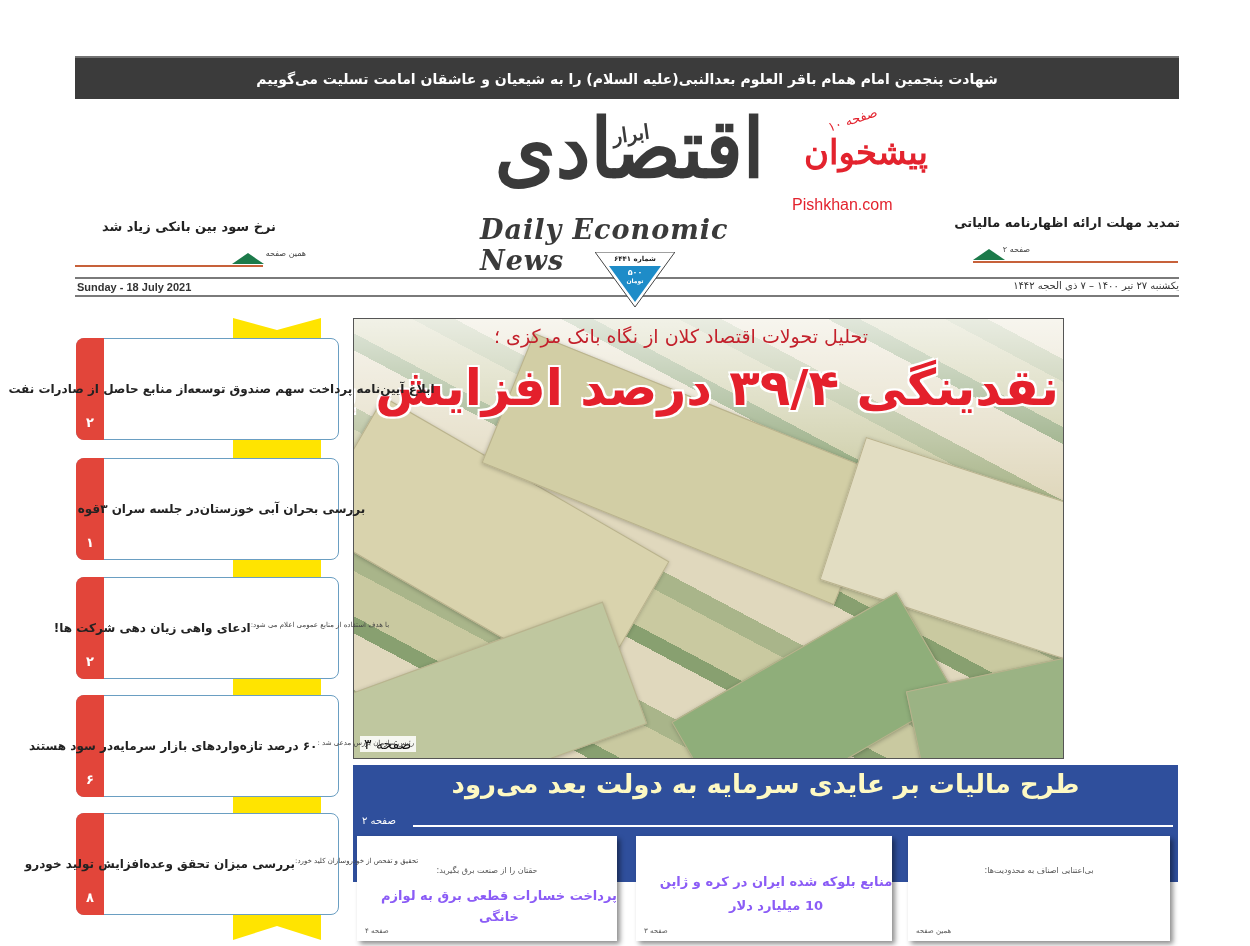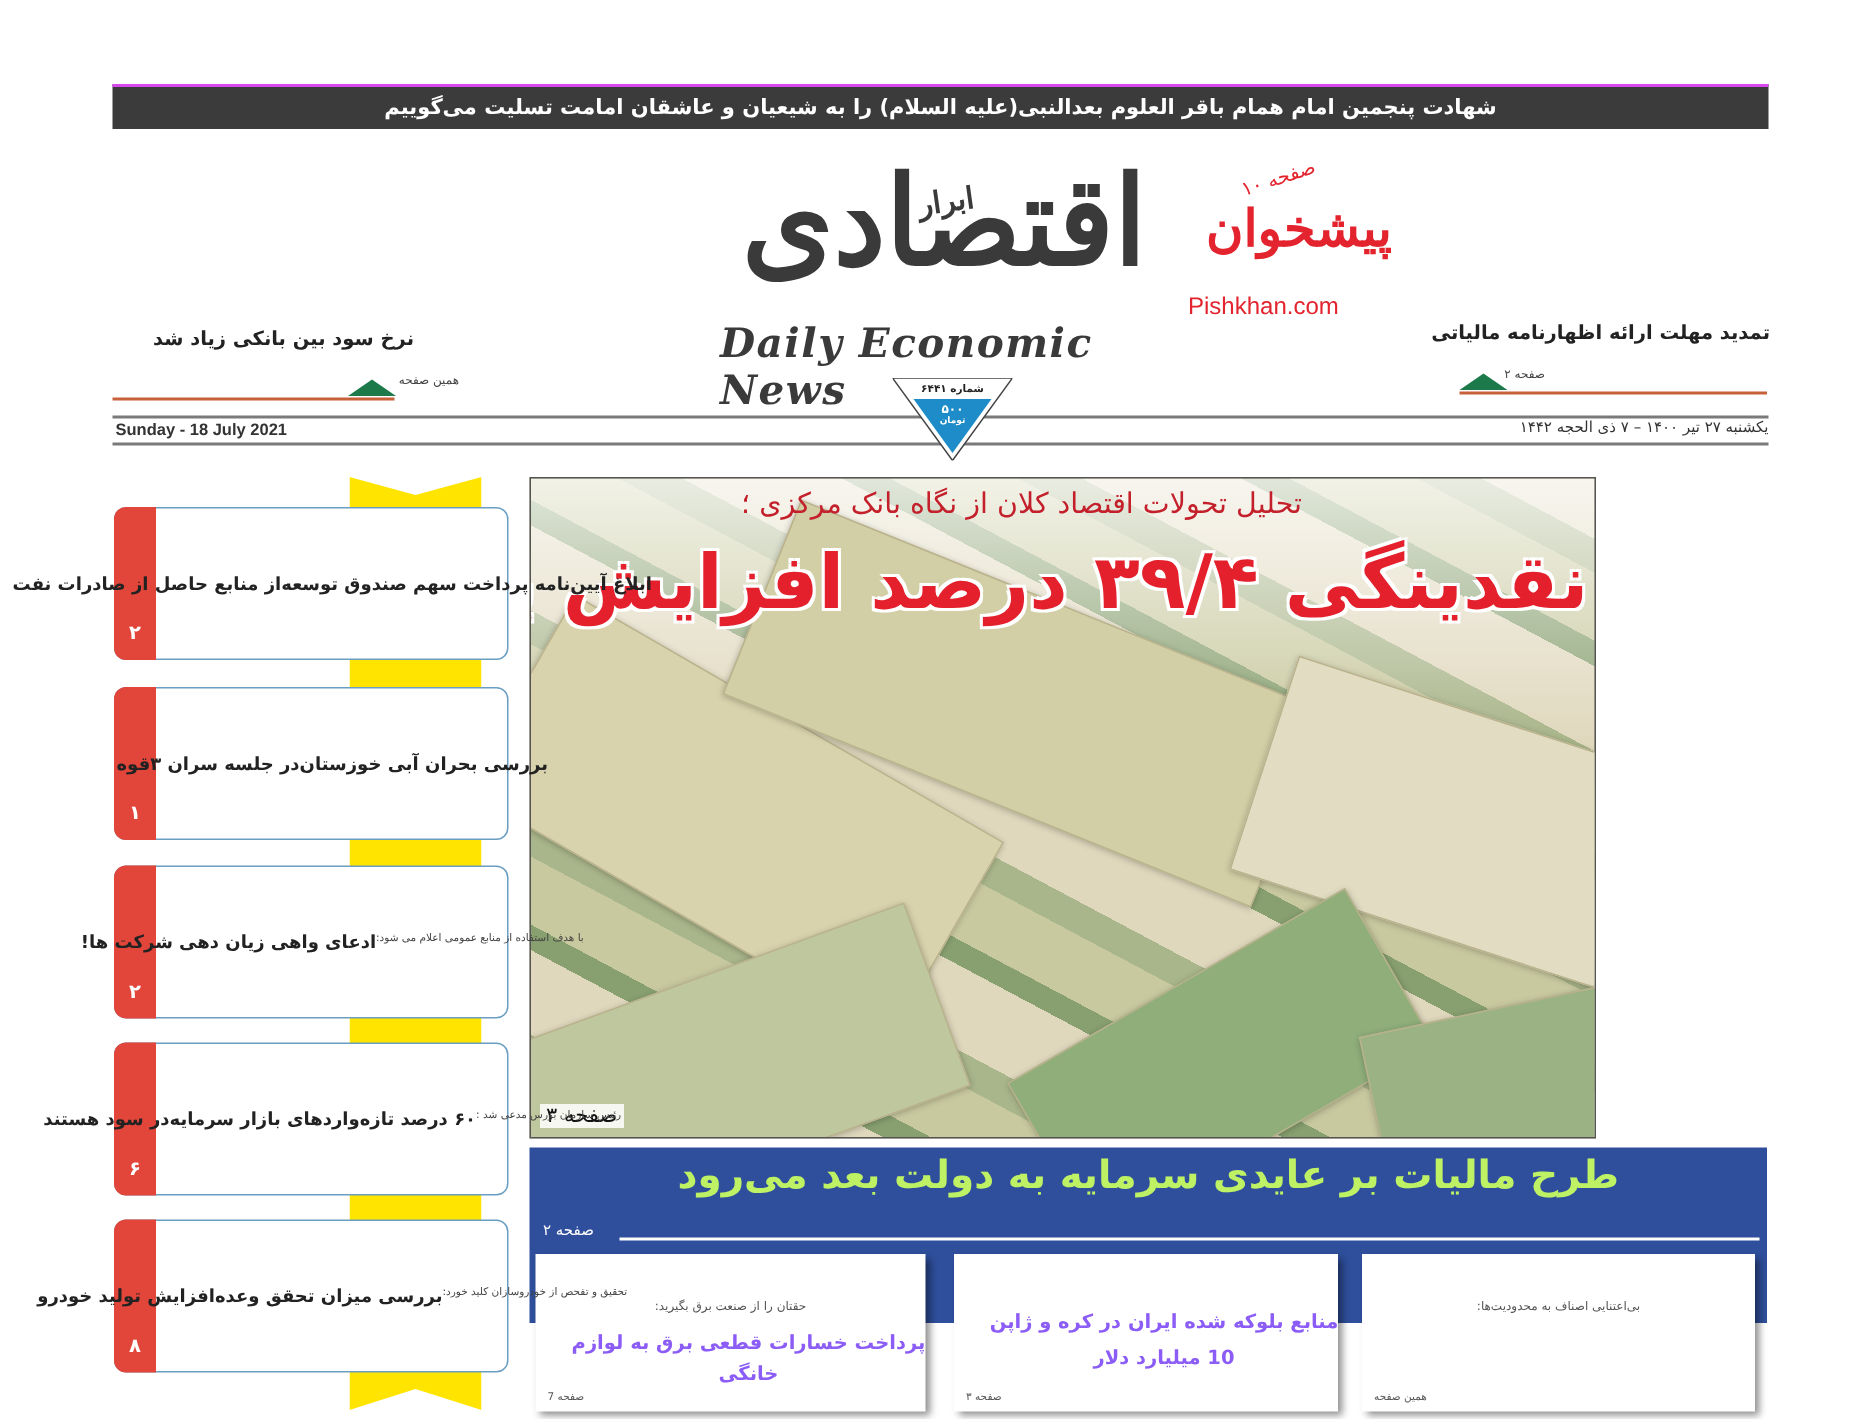--- a/index.html
+++ b/index.html
@@ -1,21 +1,21 @@
 <!DOCTYPE html>
 <html><head>
 <meta charset="utf-8">
 <style>
   * { box-sizing: border-box; margin: 0; padding: 0; }
   html, body { width: 1250px; height: 946px; background: #ffffff; overflow: hidden; }
   body { position: relative; font-family: "DejaVu Sans", sans-serif; color: #222; }
 
   .top-banner {
-    position: absolute; left: 75px; top: 56px; width: 1104px; height: 30px;
-    background: #3b3b3b; border-top: 2px solid #d946ef;
+    position: absolute; left: 75px; top: 56px; width: 1104px; height: 43px;
+    background: #3b3b3b; border-top: 2px solid #737373;
     color: #ffffff; font-size: 14px; font-weight: bold;
     display: flex; align-items: center; justify-content: center; direction: rtl;
   }
 
   
   .masthead-logo {
     position: absolute; left: 462px; top: 100px; width: 340px; height: 125px;
     direction: rtl; text-align: center;
   }
   .logo-fa {
@@ -112,21 +112,21 @@
     background: rgba(255,255,255,0.85); padding: 0 4px; direction: rtl;
   }
 
   
   .blue-band {
     position: absolute; left: 353px; top: 765px; width: 825px; height: 117px;
     background: #2f4f9c;
   }
   .blue-headline {
     position: absolute; left: 0; top: 4px; width: 825px; text-align: center;
-    font-size: 26px; font-weight: bold; color: #bef264; direction: rtl;
+    font-size: 26px; font-weight: bold; color: #fef9c3; direction: rtl;
   }
   .blue-page {
     position: absolute; left: 9px; top: 50px; font-size: 10px; color: #ffffff; direction: rtl;
   }
   .blue-rule {
     position: absolute; left: 60px; top: 60px; width: 760px; height: 2px; background: #ffffff;
   }
 
   .story-card {
     position: absolute; top: 836px; height: 105px; width: 262px;
@@ -228,21 +228,21 @@
   <div class="story-page">همین صفحه</div>
 </div>
 <div class="story-card" style="left:636px; width:256px;">
   <div class="story-title" style="top:36px;">منابع بلوکه شده ایران در کره و ژاپن</div>
   <div class="story-title" style="top:60px;">10 میلیارد دلار</div>
   <div class="story-page">صفحه ۳</div>
 </div>
 <div class="story-card" style="left:357px; width:260px;">
   <div class="story-kicker" style="top:30px;">حقتان را از صنعت برق بگیرید:</div>
   <div class="story-title" style="top:50px;">پرداخت خسارات قطعی برق به لوازم خانگی</div>
-  <div class="story-page">صفحه 7</div>
+  <div class="story-page">صفحه ۴</div>
 </div>
 
 <svg style="position:absolute; left:233px; top:318px;" width="88" height="622">
   <polygon points="0,0 44,12 88,0 88,622 44,608 0,622" fill="#ffe400"></polygon>
 </svg>
 
 <div class="side-box" style="top:338px;">
   <div class="side-box-num">۲</div>
   <div class="side-box-body">
     <div class="side-title">ابلاغ آیین‌نامه پرداخت سهم صندوق توسعه</div>

